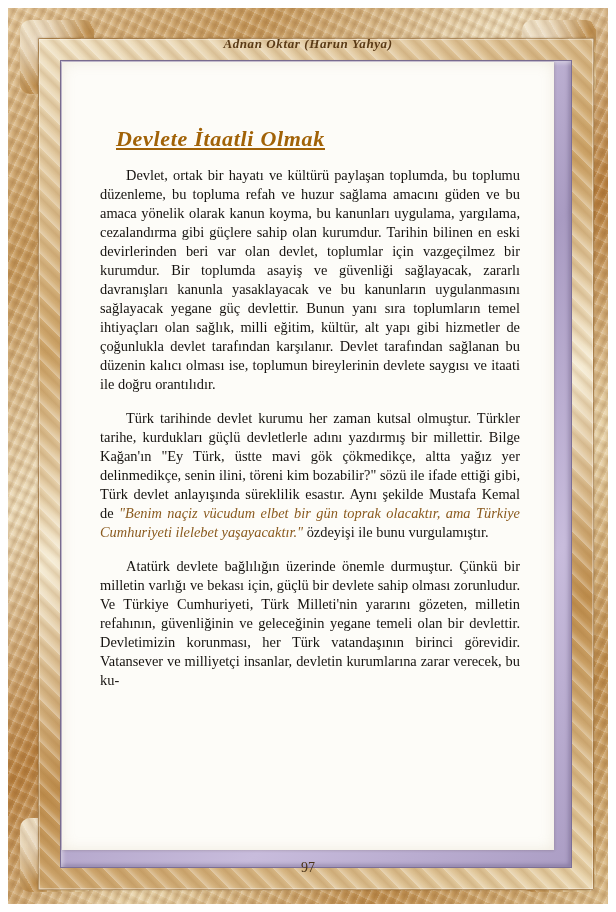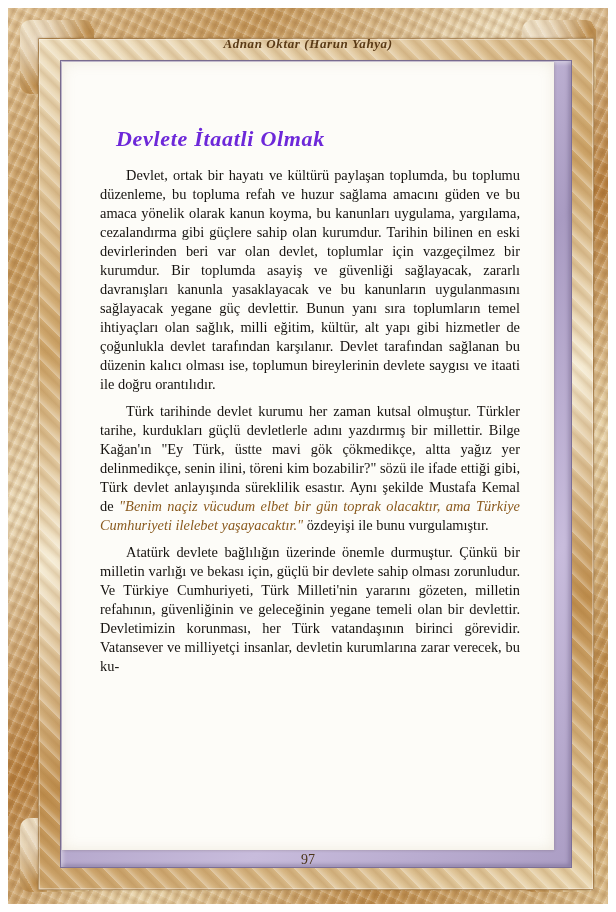--- a/index.html
+++ b/index.html
@@ -127,49 +127,50 @@
   }
 
   .chapter-title {
     margin: 38px 0 14px 0;
     padding-left: 16px;
     font-family: "Liberation Serif", serif;
     font-style: italic;
     font-weight: bold;
     font-size: 22px;
     letter-spacing: 0.7px;
-    color: #6d28d9;
+    color: #a16207;
+    text-decoration: underline;
   }
 
   .body-text p {
     margin: 0;
     text-align: justify;
     text-justify: inter-word;
     font-family: "Liberation Serif", serif;
     font-size: 14.4px;
     line-height: 19px;
     color: #15120f;
     text-indent: 26px;
     hyphens: manual;
   }
 
   .body-text p + p {
-    margin-top: 8px;
+    margin-top: 15px;
   }
 
   .body-text .italic-quote {
     font-style: italic;
     color: #8a5a1e;
   }
 
   .page-number {
     position: absolute;
     left: 0;
     right: 0;
-    bottom: 44px;
+    bottom: 36px;
     text-align: center;
     font-family: "Liberation Serif", serif;
     font-size: 14px;
     color: #4a3317;
   }
 
   
   .paper::after {
     content: "";
     position: absolute;

